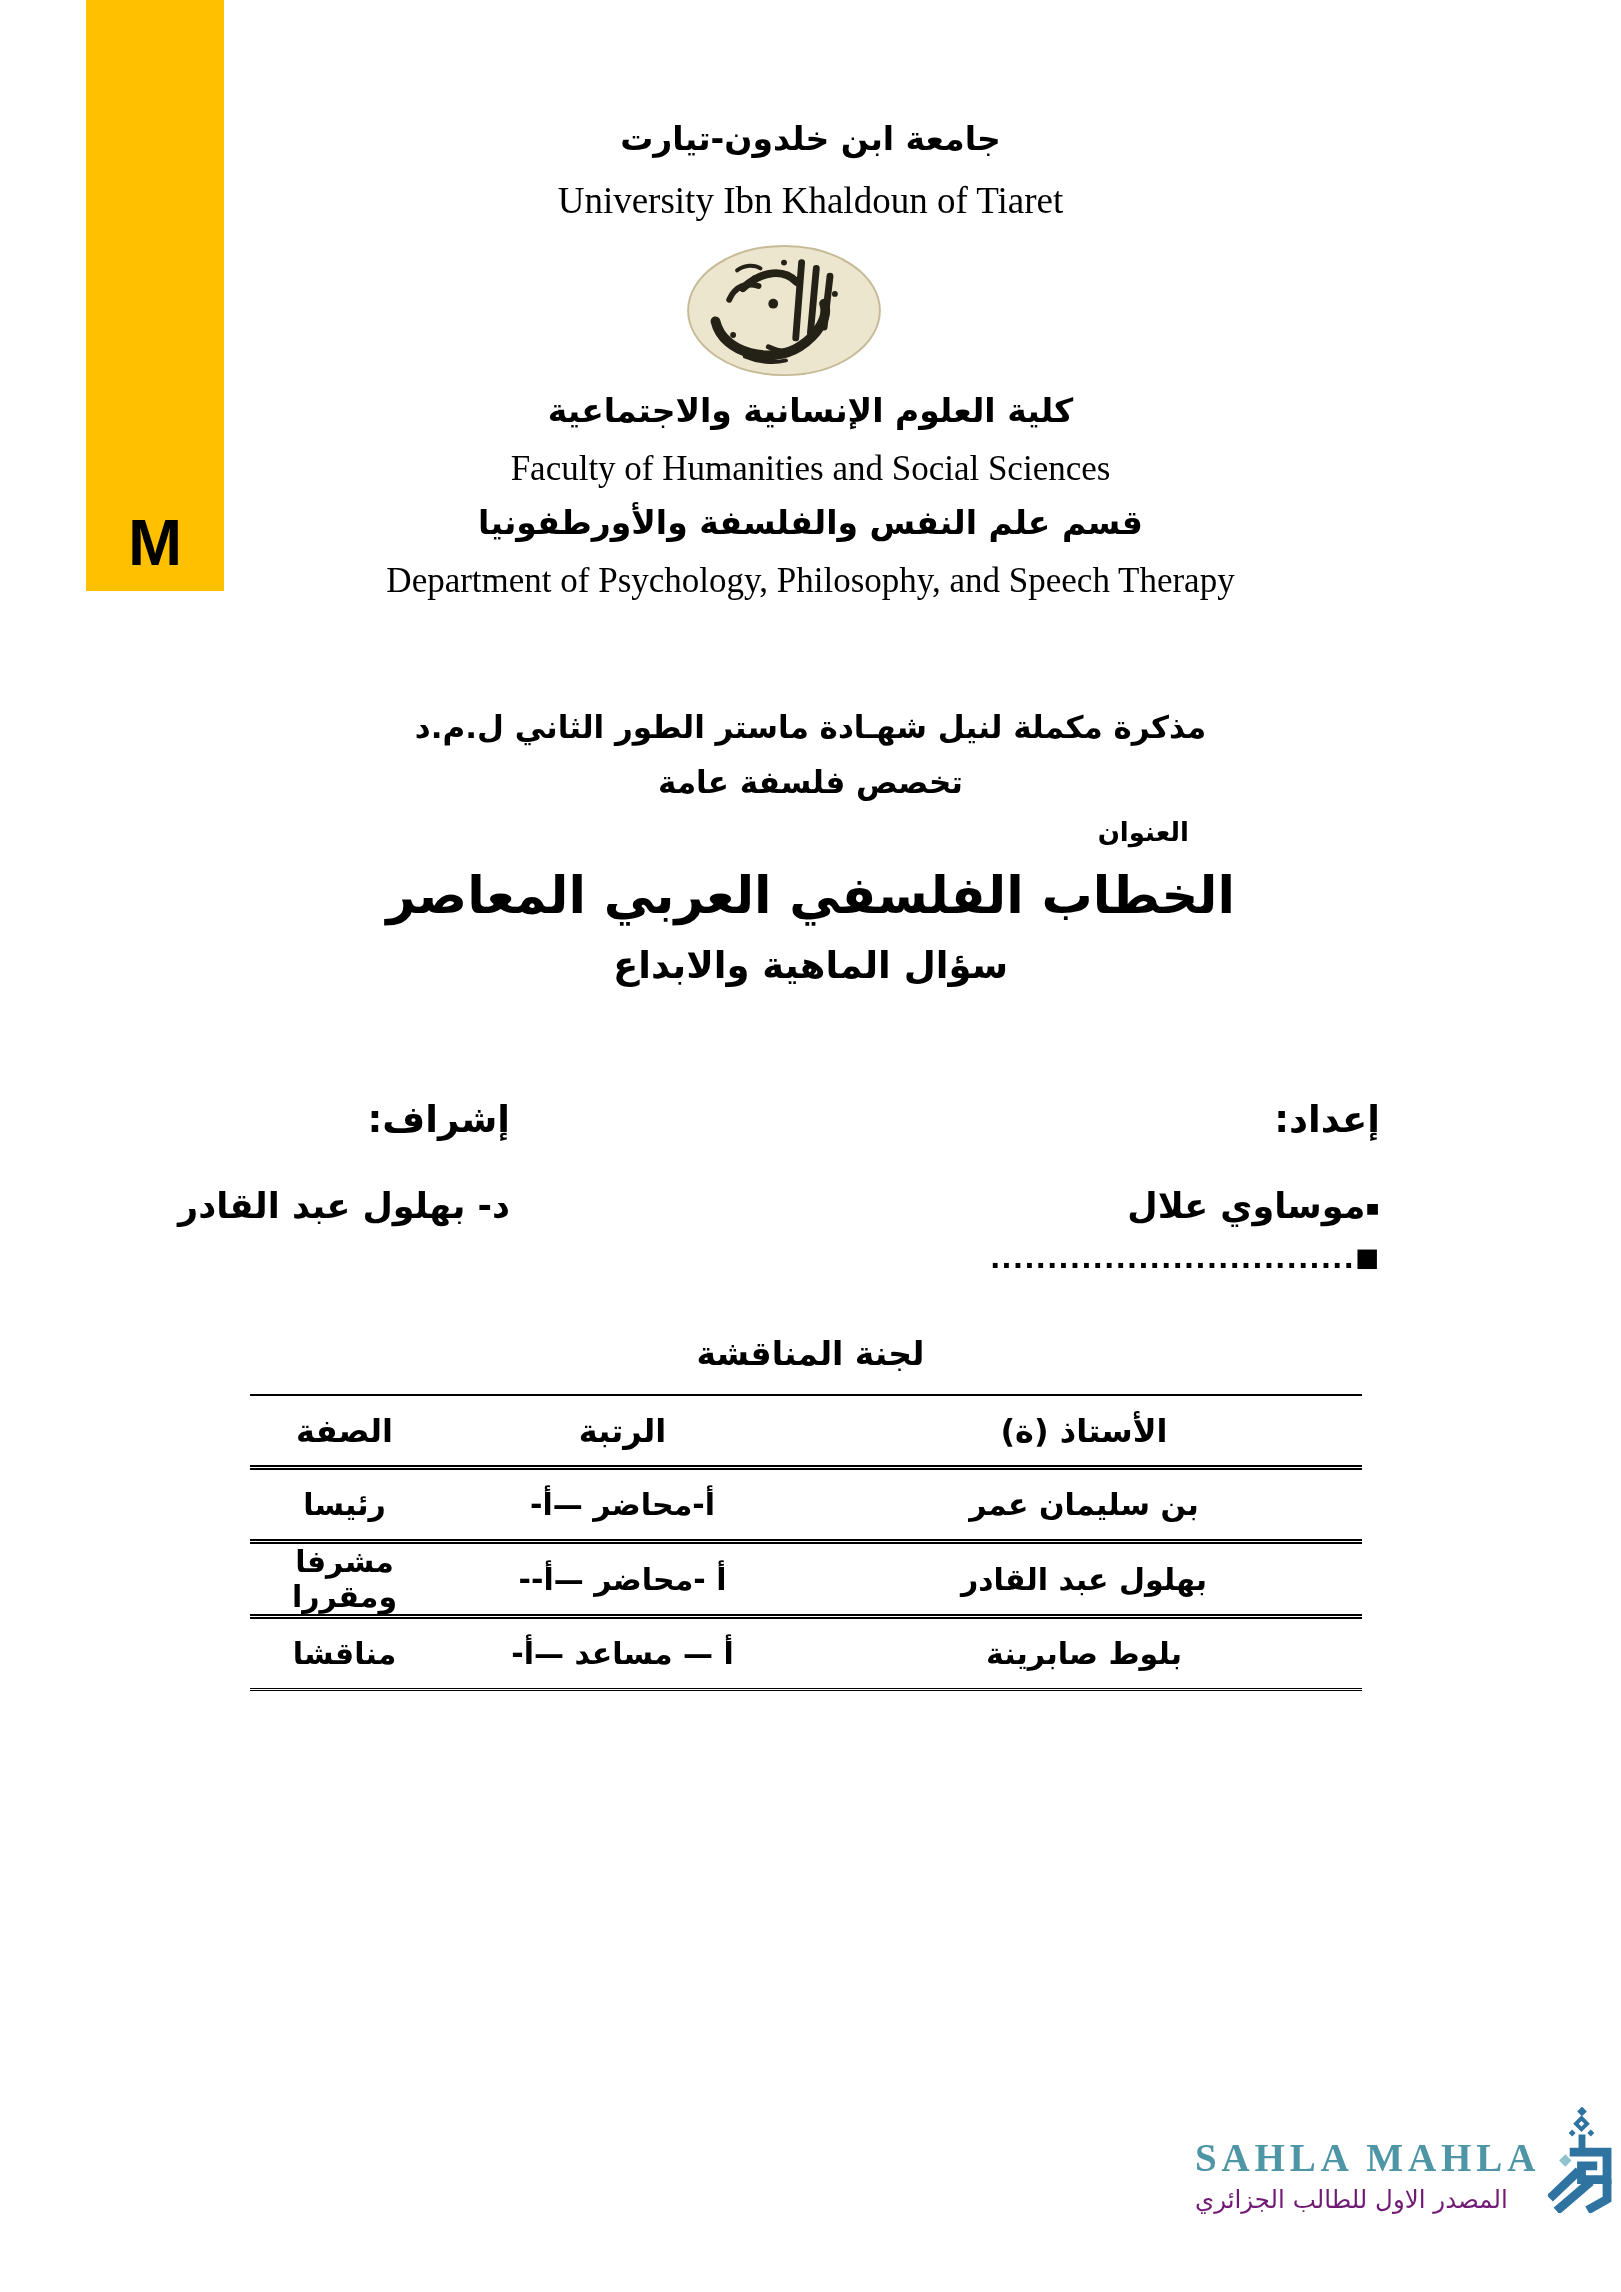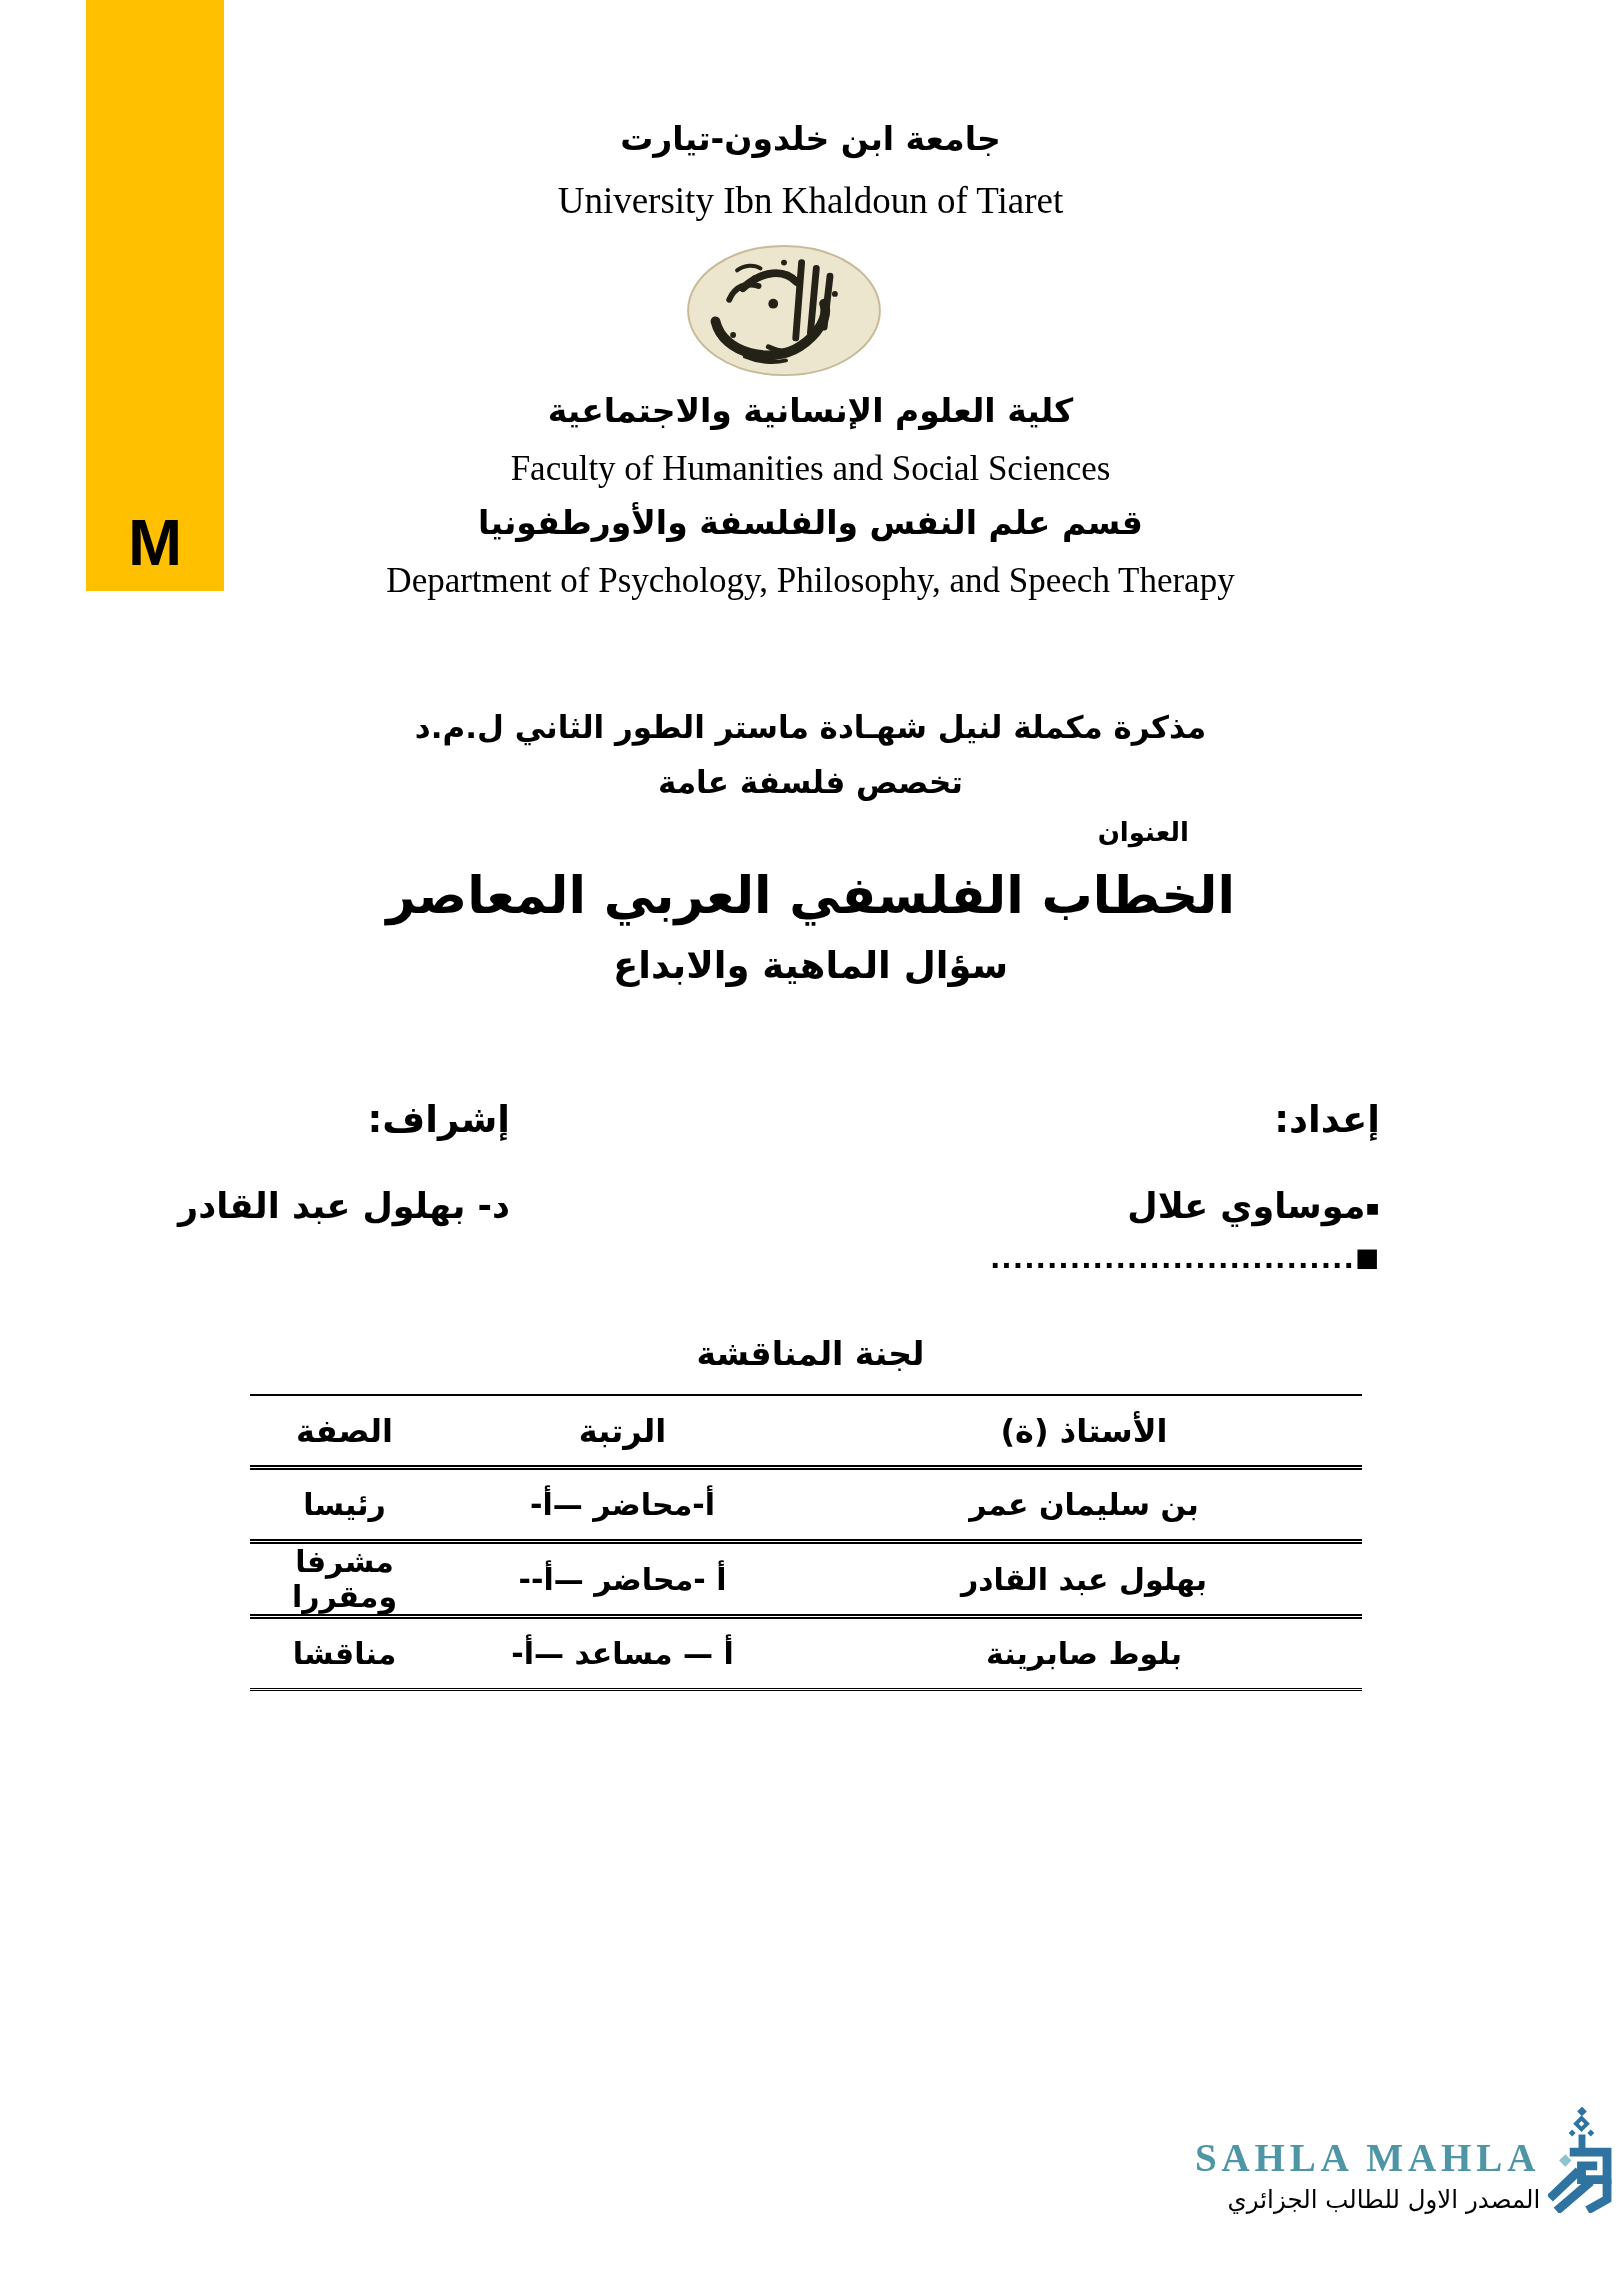--- a/index.html
+++ b/index.html
@@ -50,27 +50,27 @@
   }
   table.committee th{font-size:32px;border-bottom:5.9px double #000;margin-top:32px;}
   table.committee tr.mid td{border-bottom:5.9px double #000;font-size:30px;}
   table.committee tr.last td{border-bottom:3.9px double #000;font-size:30px;}
   .col-prof{width:50%;}
   .col-rank{width:33%;}
   .col-role{width:17%;}
   
   .t-season{top:2035px;font-size:35px;}
   .brand{position:absolute;top:2107px;right:5.9px;display:flex;align-items:flex-start;direction:ltr;}
-  .brand-text{margin-right:7.8px;text-align:right;}
+  .brand-text{margin-right:7.8px;text-align:left;}
   .brand-name{
     font-family:"Liberation Serif","DejaVu Serif",serif;font-weight:bold;
     font-size:39px;letter-spacing:4.9px;color:#4E95A5;white-space:nowrap;margin-top:31px;line-height:1;
   }
   .brand-tagline{
-    font-family:"DejaVu Sans",sans-serif;font-size:24.5px;color:#000000;direction:rtl;
+    font-family:"DejaVu Sans",sans-serif;font-size:24.5px;color:#701a75;direction:rtl;
     white-space:nowrap;margin-top:7.8px;letter-spacing:2px;
   }
 </style>
 </head>
 <body>
 
 <div class="page">
 
   <div class="spine">
     <div class="spine-letter">M</div>

